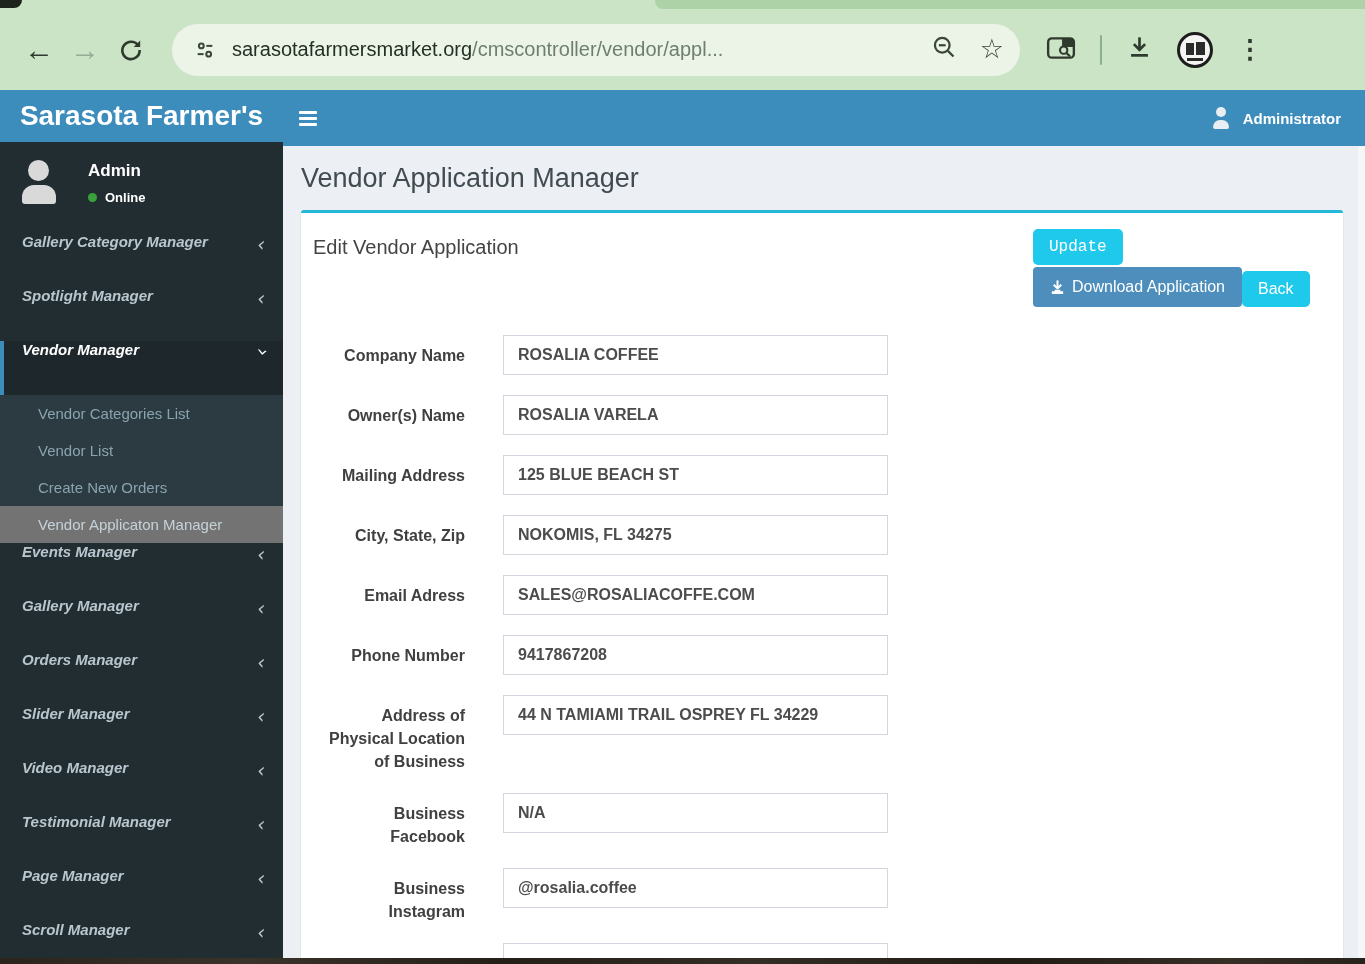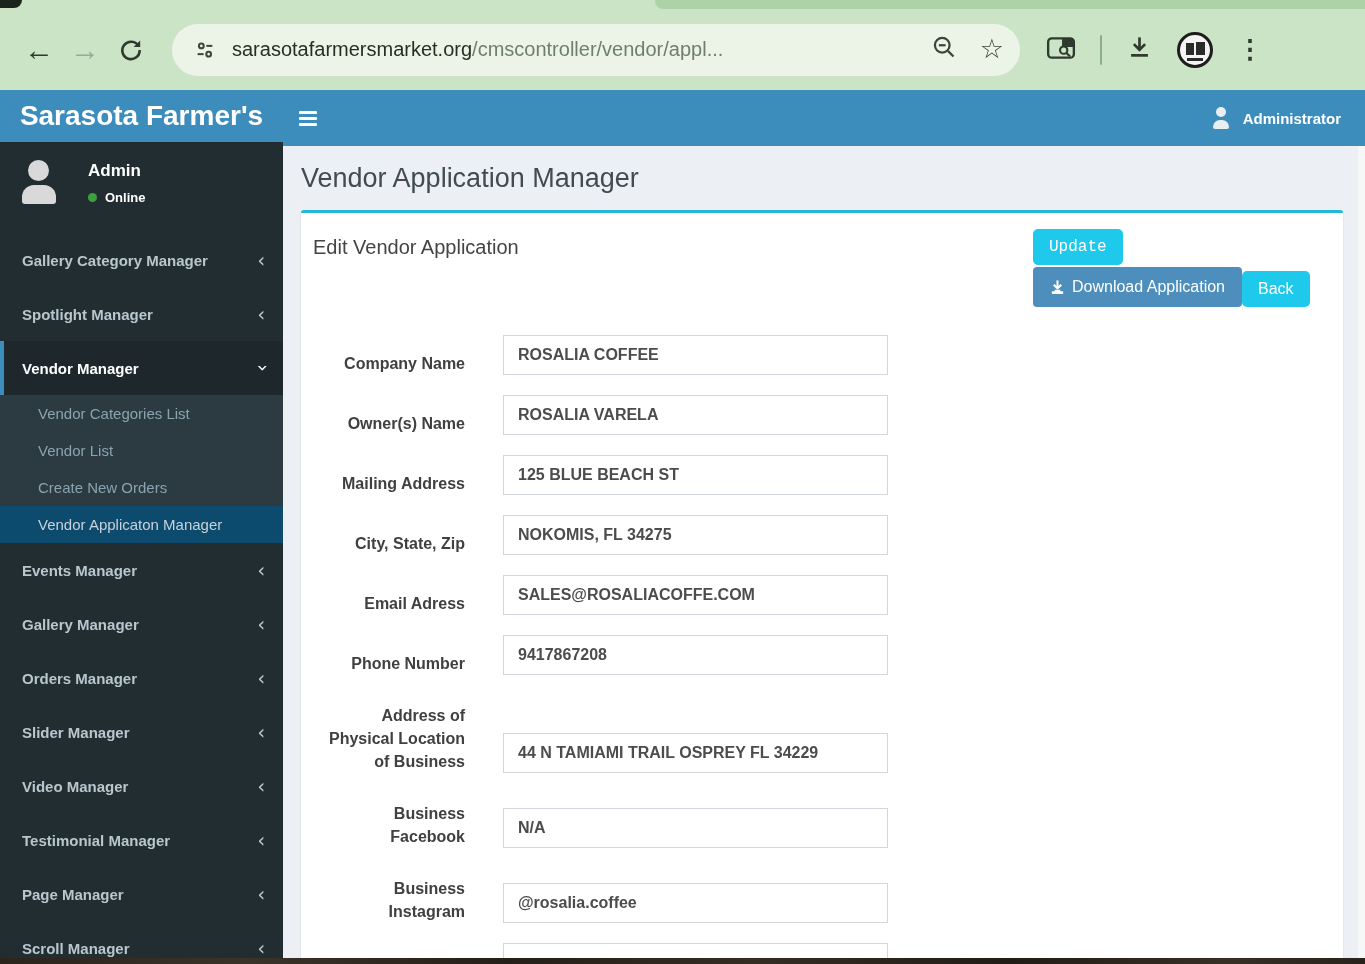--- a/index.html
+++ b/index.html
@@ -37,29 +37,29 @@
   .person { position:relative; width:46px; height:46px; }
   .person .head { position:absolute; top:1px; left:12px; width:21px; height:21px; border-radius:50%; background:#d9d9d9; }
   .person .bodyshape { position:absolute; bottom:1px; left:6px; width:34px; height:19px; border-radius:12px 12px 3px 3px; background:#d9d9d9; }
   .user-meta { margin-left:26px; padding-top:2px; }
   .user-name { color:#fff; font-weight:bold; font-size:17px; }
   .user-status { margin-top:9px; display:flex; align-items:center; }
   .dot { width:9px; height:9px; border-radius:50%; background:#3aa23a; margin-right:8px; }
   .status-txt { color:#fff; font-size:13px; font-weight:bold; }
 
   .menu { margin-top:8px; }
-  .menu-item { height:54px; display:flex; align-items:center; padding:0 18px 0 22px; color:#b8c7ce; font-size:15px; font-weight:bold; cursor:pointer; }
+  .menu-item { height:54px; display:flex; align-items:flex-start; padding:0 18px 0 22px; color:#b8c7ce; font-size:15px; font-weight:bold; cursor:pointer;font-style:italic; }
   .menu-item .lbl { flex:1; }
   .chev { font-family:"DejaVu Sans", sans-serif; font-size:19px; font-weight:normal; color:#b8c7ce; }
   .chev.down { display:inline-block; transform:rotate(-90deg); }
   .menu-item.active { background:#1e282c; color:#fff; border-left:4px solid #3d8dbc; padding-left:18px; }
   .menu-item.active .chev { color:#fff; }
   .submenu { background:#2c3b41; }
   .submenu-item { height:37px; display:flex; align-items:center; padding-left:38px; color:#8aa4af; font-size:15px; font-weight:normal; cursor:pointer; }
-  .submenu-item.active { background:#0c4a6e; color:#c6d2d8; }
+  .submenu-item.active { background:#737373; color:#c6d2d8; }
 
   .app-navbar { position:absolute; top:90px; left:283px; right:0; height:56px; background:#3d8dbc; display:flex; align-items:center; }
   .hamburger { width:50px; height:56px; display:flex; flex-direction:column; align-items:center; justify-content:center; gap:3px; cursor:pointer; }
   .hamburger span { display:block; width:18px; height:3px; background:#fff; border-radius:1px; }
   .navbar-user { margin-left:auto; margin-right:24px; display:flex; align-items:center; cursor:pointer; }
   .person-sm { position:relative; width:24px; height:22px; margin-right:10px; }
   .person-sm .head { position:absolute; top:0; left:7px; width:10px; height:10px; border-radius:50%; background:#e8eef2; }
   .person-sm .bodyshape { position:absolute; bottom:0; left:4px; width:16px; height:9px; border-radius:7px 7px 2px 2px; background:#e8eef2; }
   .navbar-user-label { color:#fff; font-size:15px; font-weight:bold; }
 
@@ -69,21 +69,21 @@
   .card-header { display:flex; align-items:flex-start; padding:14px 14px 12px 12px; }
   .card-title { font-size:20px; font-weight:normal; color:#444; padding-top:9px; }
   .card-buttons { margin-left:auto; width:296px; display:flex; flex-wrap:wrap; column-gap:0; row-gap:3px; justify-content:flex-start; }
   .btn { border:none; color:#fff; font-family:inherit; font-size:16px; cursor:pointer; }
   .btn-cyan { background:#1ec9ec; border-radius:5px; padding:9px 16px; }
   .btn-steel { background:#4d8ebc; border-radius:4px; padding:11px 17px; display:flex; align-items:center; gap:7px; margin-top:-1px; }
   .btn-update { margin-top:2px;font-family:Liberation Mono, monospace; }
   .btn-back { margin-top:3px; }
 
   .card-body { padding:16px 14px 0 14px; }
-  .form-row { display:flex; margin-bottom:20px; align-items:flex-end; }
+  .form-row { display:flex; margin-bottom:20px; align-items:flex-start; }
   .form-label { width:150px; text-align:right; font-size:16px; font-weight:bold; color:#404040; padding-top:9px; line-height:23px; white-space:pre-line; }
   .form-input { margin-left:38px; width:385px; height:40px; border:1px solid #d2d6de; border-radius:0; background:#fff; font-family:inherit; font-size:16px; font-weight:bold; color:#4c4c4c; padding:0 14px; outline:none; }
 
   .scroll-gutter { position:absolute; top:146px; right:0; bottom:6px; width:7px; background:#f6f8f7; }
   .desktop-strip { position:absolute; left:0; bottom:0; width:1365px; height:6px;
     background:linear-gradient(90deg,#2a241d 0%,#3a332a 18%,#241f18 37%,#332d24 55%,#211c16 74%,#362f26 90%,#27221b 100%); }
 </style>
 </head>
 <body>
 

